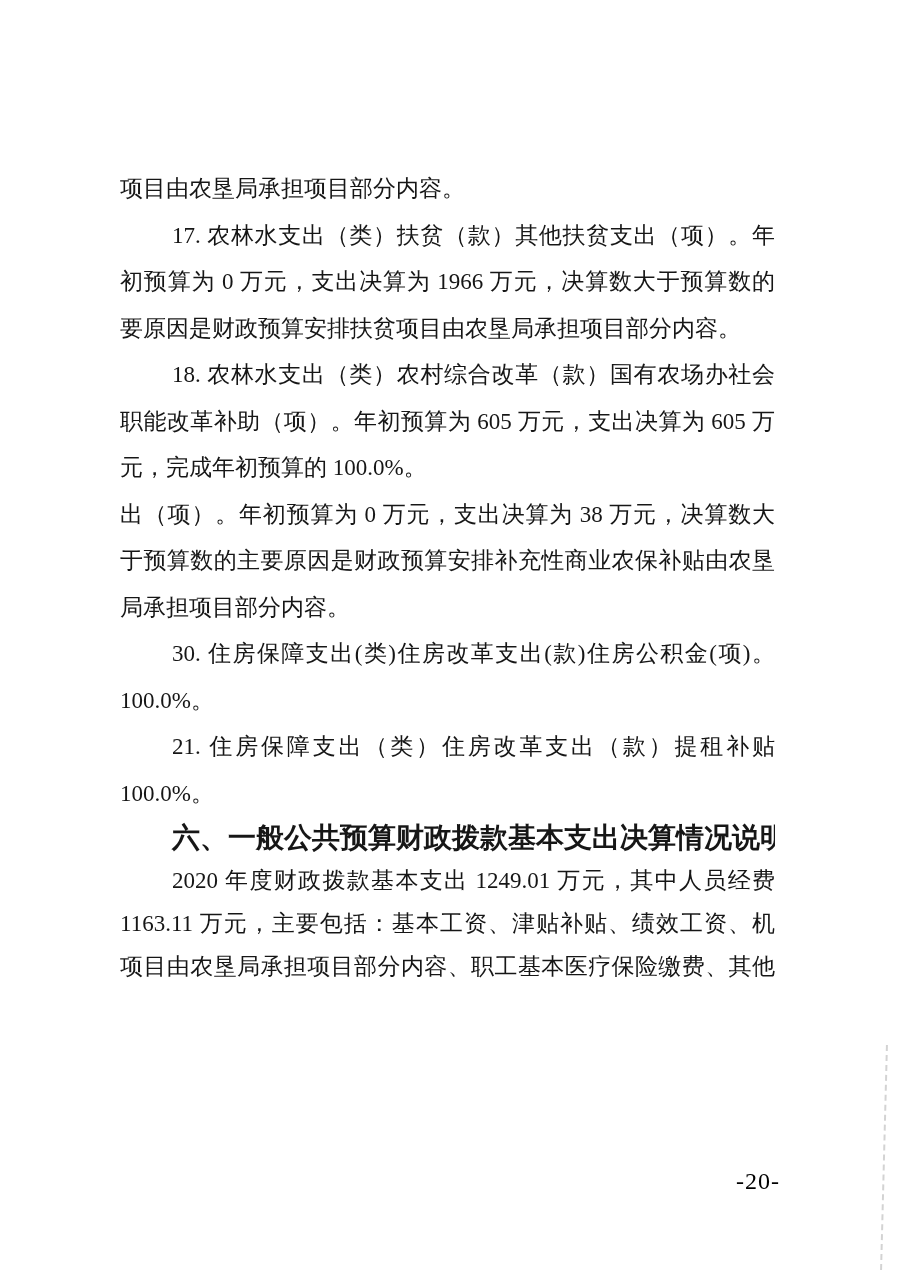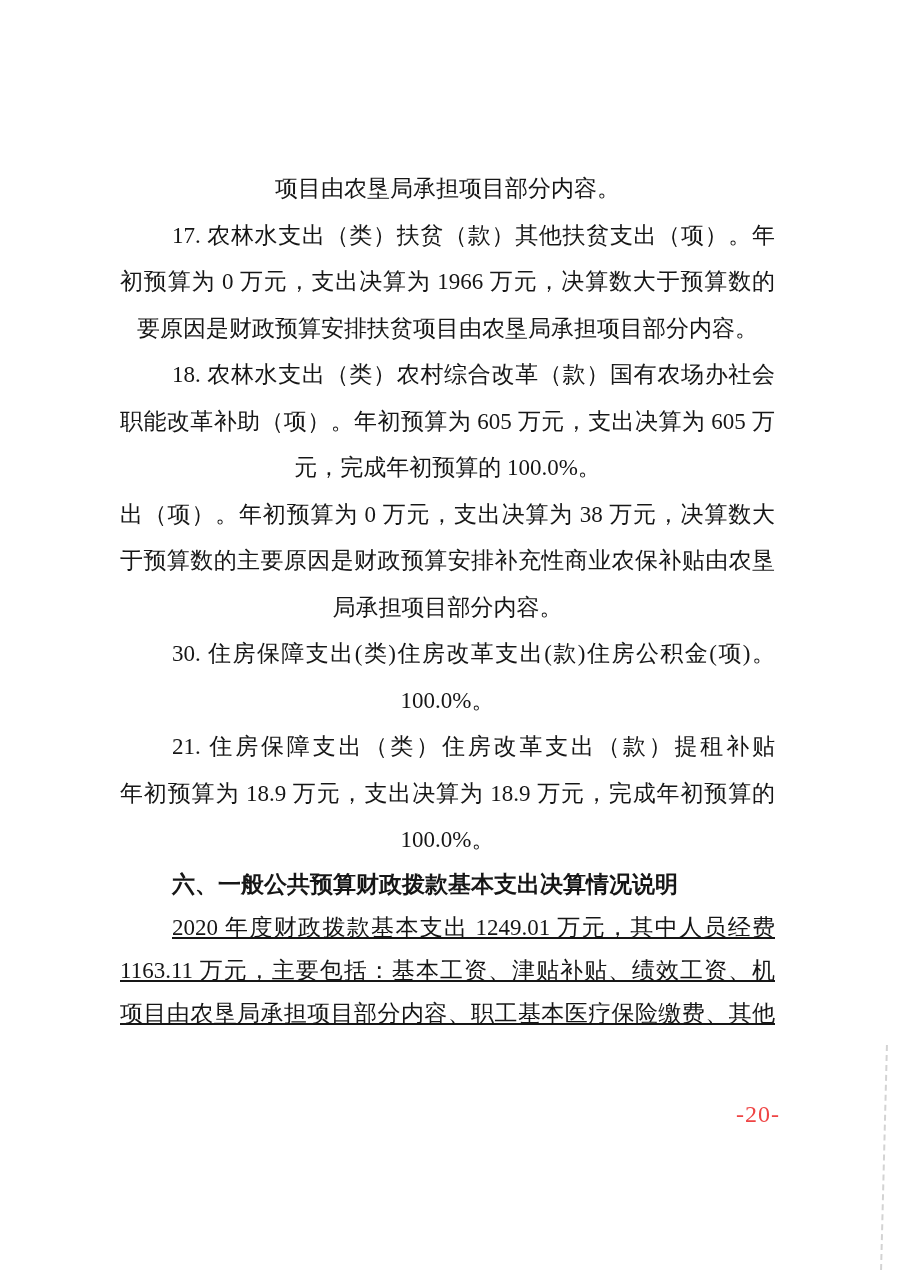--- a/index.html
+++ b/index.html
@@ -21,49 +21,49 @@
     top: 166px;
     width: 655px;
   }
   .line {
     height: 46.5px;
     line-height: 46.5px;
     font-size: 23px;
     letter-spacing: 0;
     white-space: nowrap;
     overflow: hidden;
-    text-align: center;
+    text-align: left;
   }
   .line.just {
     white-space: normal;
     text-align: justify;
     text-align-last: justify;
     text-justify: inter-character;
   }
   .line.indent { text-indent: 52px; }
-  .line.tight { height: 43px; line-height: 43px; text-decoration: underline; }
+  .line.tight { height: 43px; line-height: 43px; }
   .b { font-weight: normal; }
   .heading {
     height: 42px;
     line-height: 42px;
-    font-size: 23px;
+    font-size: 28px;
     font-weight: bold;
     text-indent: 52px;
     white-space: nowrap;
     overflow: hidden;
   }
   .page-number {
     position: absolute;
     left: 736px;
-    top: 1101px;
+    top: 1168px;
     width: 60px;
     font-size: 24px;
     letter-spacing: 1px;
     text-align: left;
-    color: #ef4444;
+    color: #000000;
   }
   .scan-artifact {
     position: absolute;
     left: 883px;
     top: 1045px;
     height: 225px;
     width: 0;
     border-left: 2px dashed #c9c9c9;
     transform: rotate(1.5deg);
     opacity: 0.8;
@@ -80,21 +80,20 @@
       <div class="line"><span>要原因是财政预算安排扶贫项目由农垦局承担项目部分内容。</span></div>
       <div class="line indent just"><span>18. </span><span class="b">农林水支出（类）农村综合改革（款）国有农场办社会</span></div>
       <div class="line just"><span class="b">职能改革补助（项）</span><span>。年初预算为 605 万元，支出决算为 605 万</span></div>
       <div class="line"><span>元，完成年初预算的 100.0%。</span></div>
       <div class="line just"><span class="b">出（项）</span><span>。年初预算为 0 万元，支出决算为 38 万元，决算数大</span></div>
       <div class="line just"><span>于预算数的主要原因是财政预算安排补充性商业农保补贴由农垦</span></div>
       <div class="line"><span>局承担项目部分内容。</span></div>
       <div class="line indent just"><span>30. </span><span class="b">住房保障支出(类)住房改革支出(款)住房公积金(项)</span><span>。</span></div>
       <div class="line"><span>100.0%。</span></div>
       <div class="line indent just"><span>21. </span><span class="b">住房保障支出（类）住房改革支出（款）提租补贴（项）</span></div>
-      <div class="line just"><span>年初预算为 18.9 万元，支出决算为 18.9 万元，完成年初预算的</span></div>
       <div class="line"><span>100.0%。</span></div>
       <div class="heading">六、一般公共预算财政拨款基本支出决算情况说明</div>
       <div class="line tight indent just"><span>2020 年度财政拨款基本支出 1249.01 万元，其中人员经费</span></div>
       <div class="line tight just"><span>1163.11 万元，主要包括：基本工资、津贴补贴、绩效工资、机</span></div>
       <div class="line tight just"><span>项目由农垦局承担项目部分内容、职工基本医疗保险缴费、其他社</span></div>
     </div>
   <div class="page-number">-20-</div>
   <div class="scan-artifact"></div>
 </div>
 

